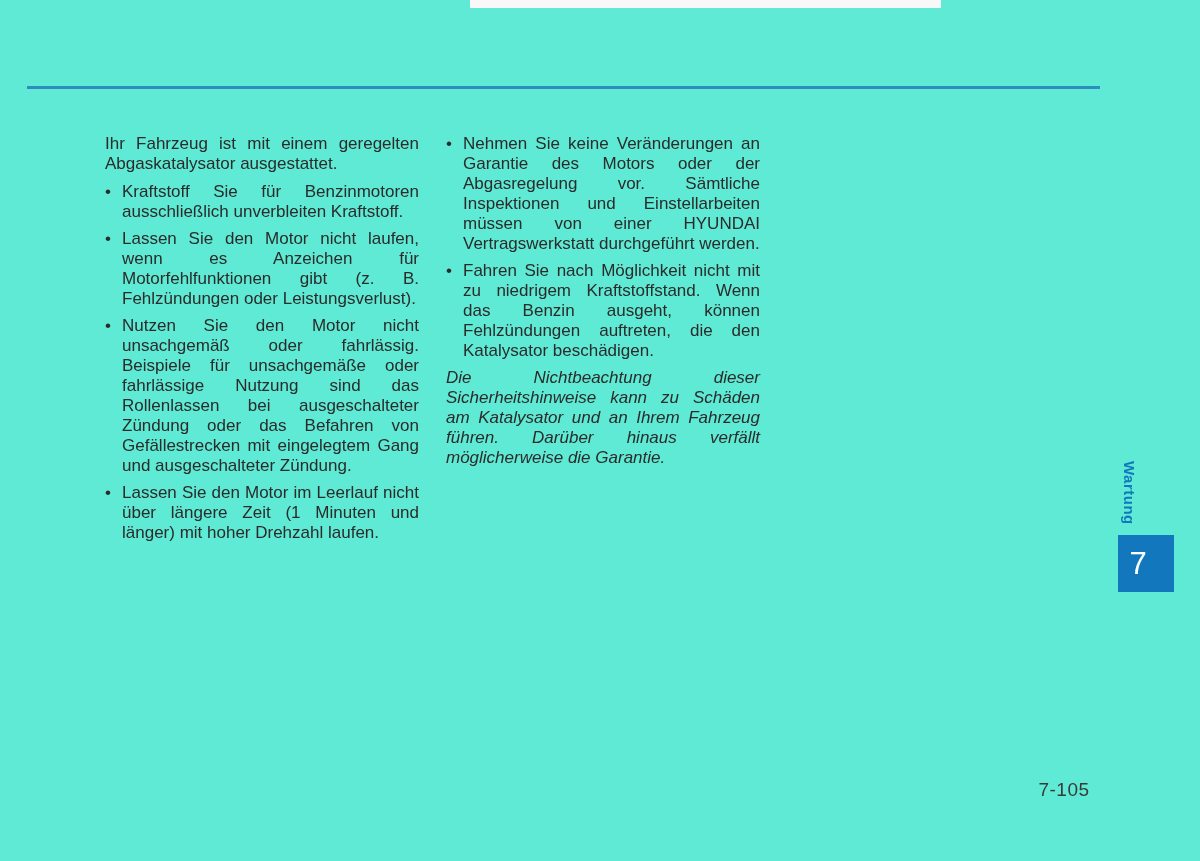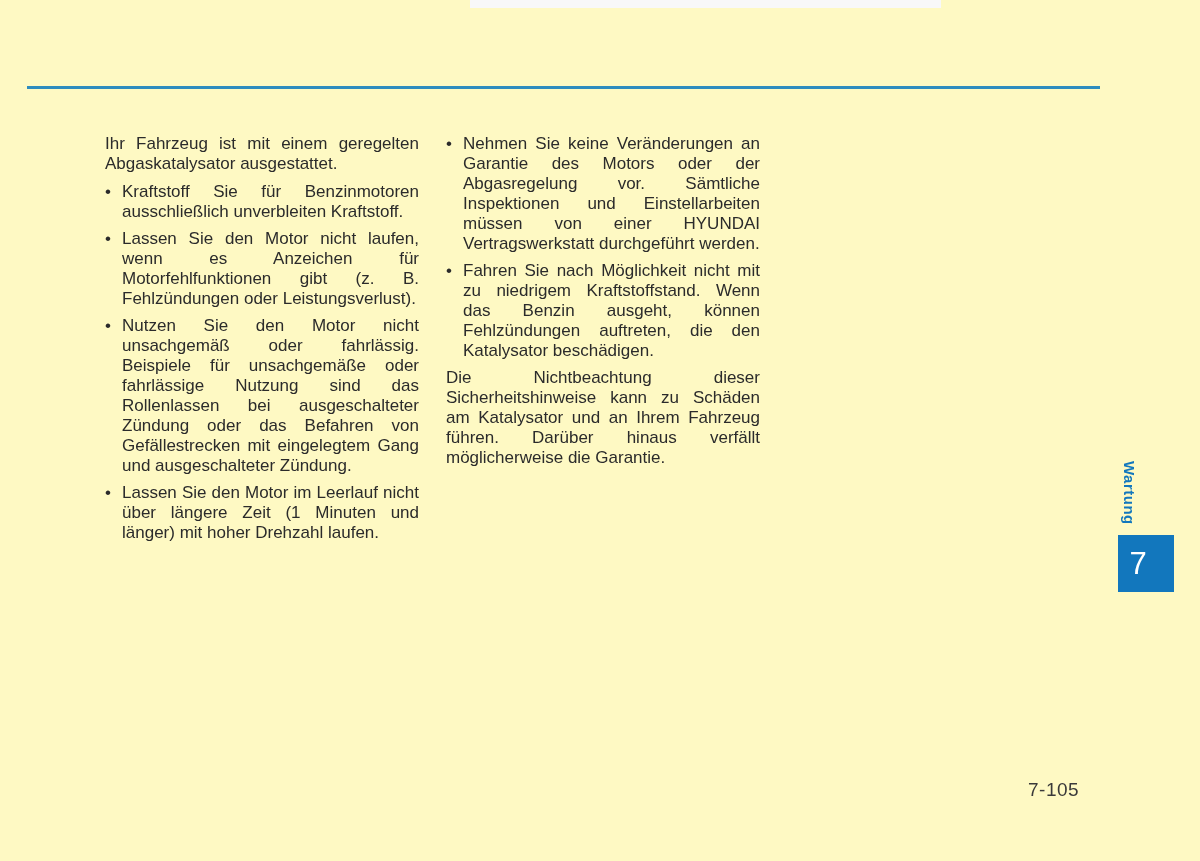--- a/index.html
+++ b/index.html
@@ -5,21 +5,21 @@
   * { box-sizing: border-box; }
   html, body { margin: 0; padding: 0; }
   body {
     width: 1200px; height: 861px;
     background: #ffffff;
     font-family: "Liberation Sans", sans-serif;
   }
   .page {
     position: relative;
     width: 1200px; height: 861px;
-    background: #fef9c3;
+    background: #5eead4;
     overflow: hidden;
   }
   .top-band {
     position: absolute;
     left: 470px; top: 0; width: 471px; height: 8px;
     background: #f8f8f9;
   }
   .header-rule {
     position: absolute;
     left: 27px; top: 86px; width: 1073px; height: 3px;
@@ -42,21 +42,21 @@
   .para { margin: 0 0 8px 0; }
   .bullet-item {
     position: relative;
     padding-left: 17px;
     margin: 0 0 7px 0;
   }
   .bullet-dot {
     position: absolute;
     left: 0; top: 0;
   }
-  .closing { margin-top: 2px; }
+  .closing { margin-top: 2px; font-style: italic; }
   .tab-label {
     position: absolute;
     left: 1121px; top: 461px;
     height: 74px;
     writing-mode: vertical-rl;
     text-orientation: mixed;
     color: #1277bd;
     font-size: 15px;
     font-weight: bold;
     letter-spacing: 0.5px;
@@ -74,20 +74,21 @@
   .chapter-box span {
     color: #ffffff;
     font-size: 31px;
     line-height: 1;
     transform: translateX(-8px);
   }
   .page-number {
     position: absolute;
     left: 1028px; top: 779px;
     width: 72px;
+    text-align: center;
     font-size: 19px;
     color: #3a3a3a;
     letter-spacing: 0.5px;
   }
 </style>
 </head>
 <body>
 
 <div class="page">
 

